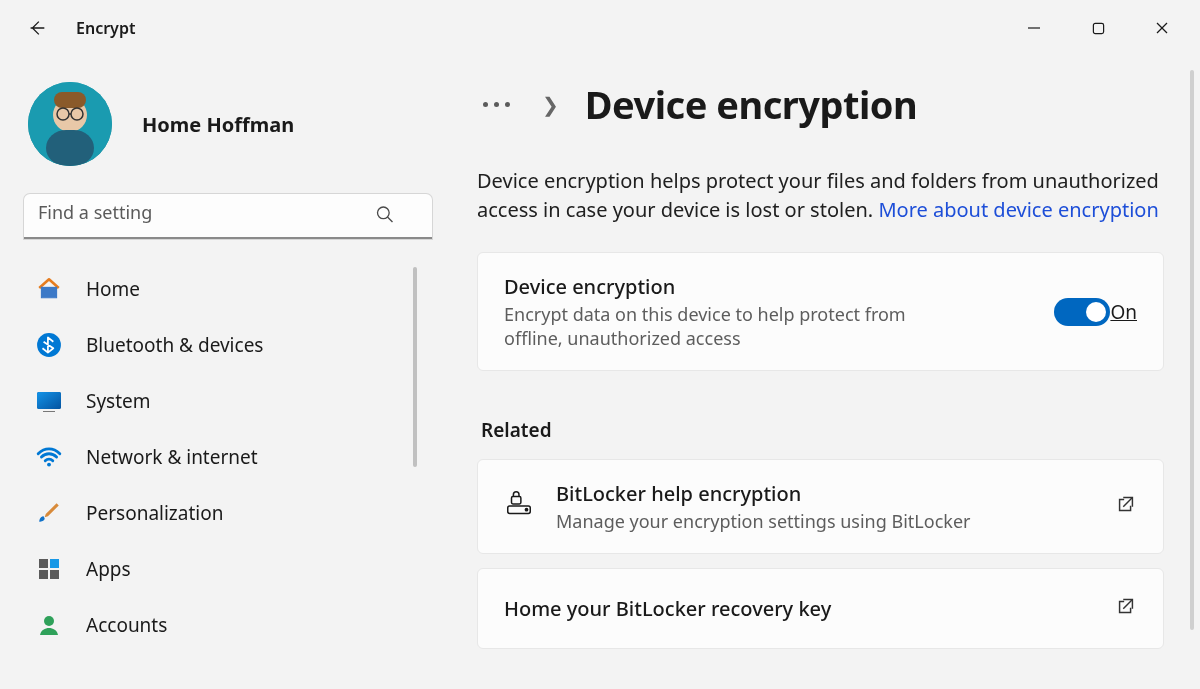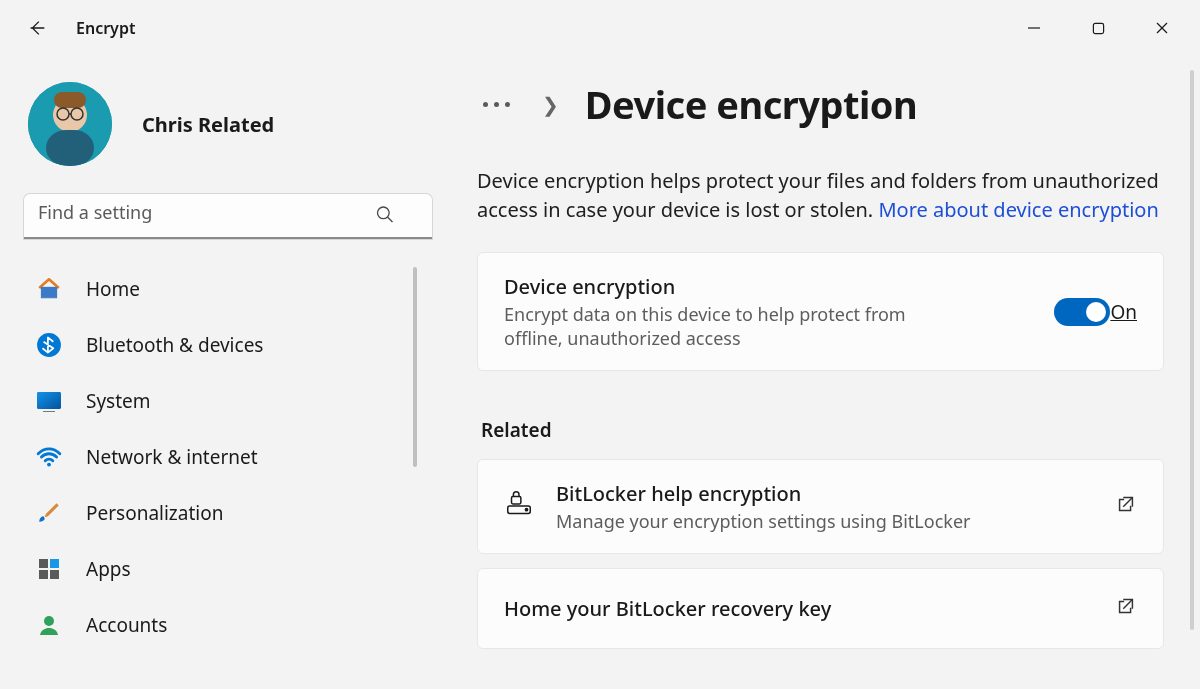--- a/index.html
+++ b/index.html
@@ -88,21 +88,21 @@
           <svg viewBox="0 0 84 84">
             <rect width="84" height="84" fill="#1a9bb0"></rect>
             <circle cx="42" cy="33" r="17" fill="#e8c8a8"></circle>
             <rect x="18" y="48" width="48" height="36" rx="20" fill="#22607a"></rect>
             <rect x="26" y="10" width="32" height="16" rx="8" fill="#8a5a2a"></rect>
             <circle cx="35" cy="32" r="6" fill="none" stroke="#333" stroke-width="1.5"></circle>
             <circle cx="49" cy="32" r="6" fill="none" stroke="#333" stroke-width="1.5"></circle>
             <line x1="41" y1="32" x2="43" y2="32" stroke="#333" stroke-width="1.5"></line>
           </svg>
         </div>
-        <div class="profile-name">Chris Related</div>
+        <div class="profile-name">Home Hoffman</div>
       </div>
 
       <div class="search">
         <input type="text" placeholder="Find a setting" style="">
         <span class="search-icon">
           <svg width="20" height="20" viewBox="0 0 24 24" fill="none" stroke="#4a4a4a" stroke-width="1.6">
               <circle cx="10" cy="10" r="7"></circle>
               <line x1="15" y1="15" x2="21" y2="21"></line>
             </svg>
         </span>

